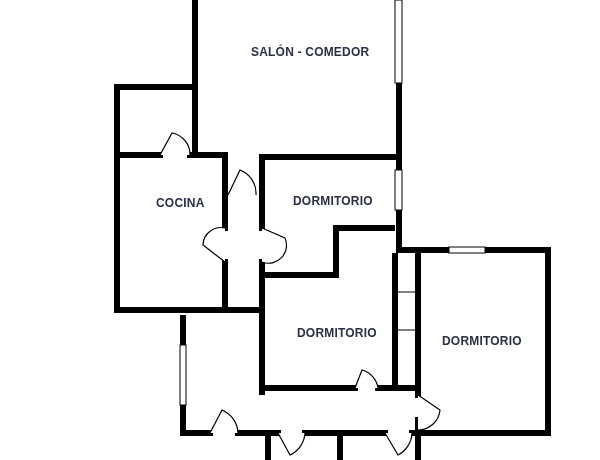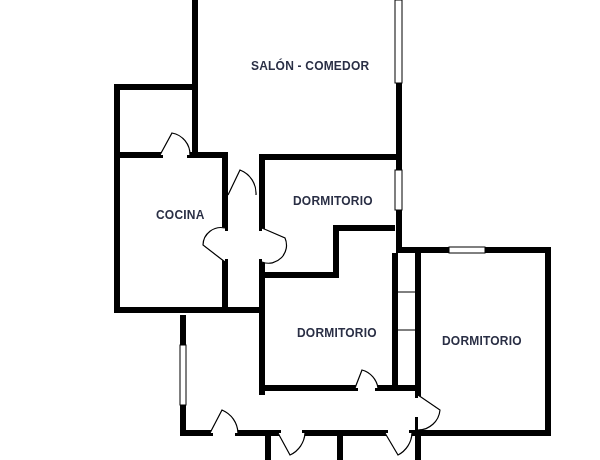--- a/index.html
+++ b/index.html
@@ -61,17 +61,17 @@
     <path d="M225,262 L203,245 A18,18 0 0 1 225,228"></path>
     <path d="M262,228 L285,238 A18,18 0 0 1 262,262"></path>
     <path d="M355,388 L362,370 A22,22 0 0 1 378,388"></path>
     <path d="M418,395 L440,410 A22,22 0 0 1 418,430"></path>
     <path d="M210,433 L222,410 A26,26 0 0 1 238,433"></path>
     <path d="M278,433 L290,455 A26,26 0 0 0 305,433"></path>
     <path d="M385,433 L398,455 A26,26 0 0 0 412,433"></path>
   </g>
 </svg>
 
-<div class="label" style="left:251px; top:59px;text-align:right;">SALÓN - COMEDOR</div>
-<div class="label" style="left:156px; top:208px;">COCINA</div>
+<div class="label" style="left:251px; top:45px;text-align:right;">SALÓN - COMEDOR</div>
+<div class="label" style="left:156px; top:196px;">COCINA</div>
 <div class="label" style="left:293px; top:194px;">DORMITORIO</div>
 <div class="label" style="left:297px; top:326px;">DORMITORIO</div>
 <div class="label" style="left:442px; top:334px;">DORMITORIO</div>
 
 </body></html>

